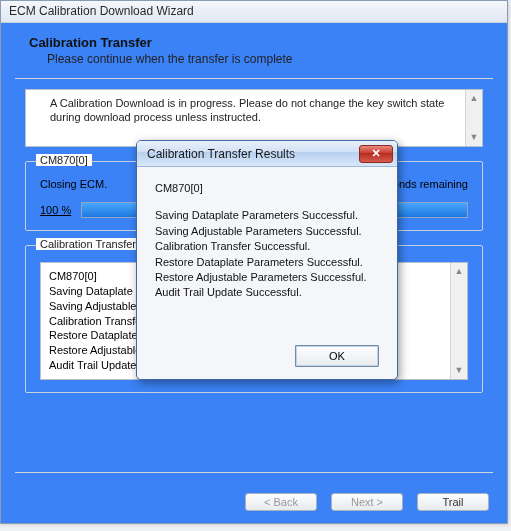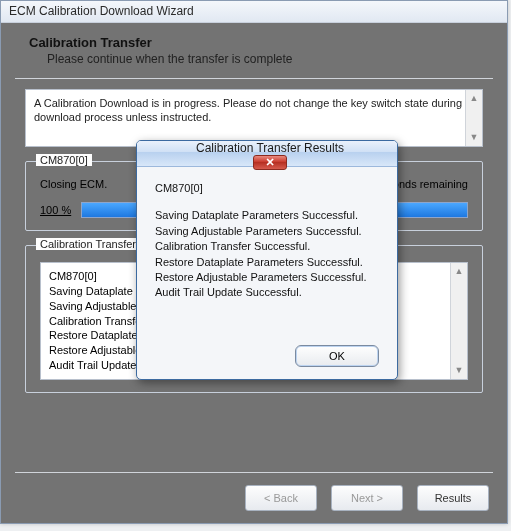--- a/index.html
+++ b/index.html
@@ -10,21 +10,21 @@
     background: #eef0f2;
     width: 511px;
     height: 531px;
     overflow: hidden;
     position: relative;
   }
   .window {
     position: absolute;
     left: 0; top: 0;
     width: 508px; height: 524px;
-    background: #737373;
+    background: #3b82f6;
     border: 1px solid #8a9bb2;
     box-shadow: 0 0 4px rgba(0,0,0,.2);
   }
   .titlebar {
     height: 22px;
     background: linear-gradient(#f4f7fb, #e1e8f2);
     border-bottom: 1px solid #c8d0dc;
     padding: 3px 8px;
     font-size: 12px;
     color: #2a2a2a;
@@ -47,21 +47,21 @@
     margin: 8px 14px 10px 14px;
     border: none;
     border-top: 1px solid #d0d4da;
   }
   .panel-area {
     padding: 0 24px;
   }
   .info-box {
     border: 1px solid #b8c0cc;
     background: #fff;
-    padding: 6px 8px;
+    padding: 6px 24px;
     height: 58px;
     font-size: 11px;
     color: #222;
     line-height: 1.3;
     position: relative;
   }
   .scroll-gutter {
     position: absolute;
     right: 0; top: 0; bottom: 0;
     width: 17px;
@@ -131,21 +131,21 @@
   .results-box .line { white-space: nowrap; }
   .button-row {
     position: absolute;
     bottom: 12px;
     right: 18px;
     display: flex;
     gap: 14px;
   }
   .btn {
     min-width: 72px;
-    height: 26px;
+    height: 18px;
     font-size: 11px;
     background: linear-gradient(#fdfdfd, #e7eaef);
     border: 1px solid #a8b2c0;
     border-radius: 3px;
     color: #333;
     padding: 0 10px;
     cursor: pointer;
   }
   .btn.disabled { color: #999; cursor: default; }
   .footer-sep {
@@ -170,21 +170,20 @@
     overflow: hidden;
   }
   .dialog-titlebar {
     height: 26px;
     background: linear-gradient(#eaf1fb, #cfe0f5 45%, #b9d1ef 46%, #d8e7f9);
     border-bottom: 1px solid #9cb8dc;
     display: flex;
     align-items: center;
     justify-content: space-between;
     padding: 0 4px 0 10px;
-    flex-direction: column;
   }
   .dialog-title {
     font-size: 12px;
     color: #142;
     color: #1a1a1a;
   }
   .close-btn {
     width: 34px;
     height: 18px;
     background: linear-gradient(#e98a80, #c93b2e 45%, #b42d20 46%, #d65b4e);
@@ -208,21 +207,21 @@
   .dialog-footer {
     position: absolute;
     bottom: 12px;
     right: 18px;
   }
   .ok-btn {
     width: 84px;
     height: 22px;
     background: linear-gradient(#fefefe, #e8ebef);
     border: 1px solid #7a8aa0;
-    border-radius: 6px;
+    border-radius: 1px;
     font-size: 11px;
     cursor: pointer;
     box-shadow: 0 0 0 1px #bcd3f0 inset;
   }
 </style>
 </head>
 <body>
 
 <div class="window">
   <div class="titlebar">
@@ -273,21 +272,21 @@
           <div class="scroll-arrow">▼</div>
         </div>
       </div>
     </div>
   </div>
 
   <hr class="footer-sep">
   <div class="button-row">
     <button class="btn disabled">&lt; Back</button>
     <button class="btn disabled">Next &gt;</button>
-    <button class="btn">Results</button>
+    <button class="btn">Trail</button>
   </div>
 </div>
 
 <div class="dialog">
   <div class="dialog-titlebar">
     <span class="dialog-title">Calibration Transfer Results</span>
     <div class="close-btn">
       <span>✕</span>
     </div>
   </div>

